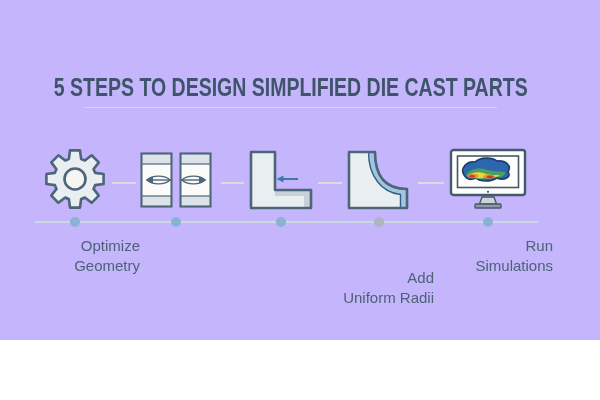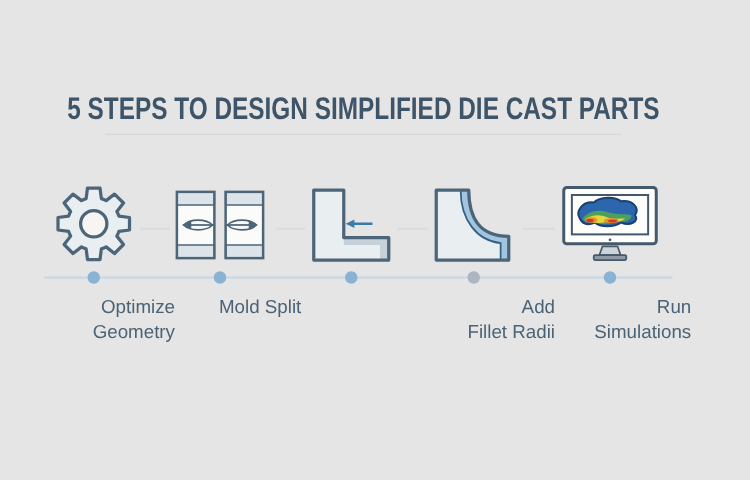--- a/index.html
+++ b/index.html
@@ -1,18 +1,18 @@
 <!DOCTYPE html>
 <html><head>
 <meta charset="utf-8">
 <style>
   html,body{margin:0;padding:0;}
   .canvas{
-    position:relative;width:600px;height:384px;overflow:hidden;
-    background:#e5e5e5;
+    position:relative;width:600px;height:340px;overflow:hidden;
+    background:#c4b5fd;
     font-family:"Liberation Sans", sans-serif;
   }
   .title-wrap{
     position:absolute;left:84px;top:70px;width:413px;height:34px;
     display:flex;align-items:center;justify-content:center;
   }
   .title{
     display:inline-block;white-space:nowrap;
     font-size:25px;font-weight:bold;color:#3e5468;
     transform:scaleX(0.78);transform-origin:center;
@@ -36,21 +36,21 @@
   .dot{
     position:absolute;top:217px;width:10px;height:10px;border-radius:50%;
     background:#8ab3d3;
   }
   .dot.muted{background:#abb6c0;}
   .d1{left:70px;} .d2{left:171px;} .d3{left:276px;} .d4{left:374px;} .d5{left:483px;}
   .step-label{
     position:absolute;top:236px;width:130px;text-align:right;
     font-size:15px;line-height:20px;color:#4c6376;
   }
-  .l1{left:10px;} .l2{left:111px;} .l3{left:216px;} .l4{left:314px;} .l5{left:423px;}
+  .l1{left:10px;} .l2{left:111px;} .l3{left:216px;} .l4{left:304px;margin-top:32px;} .l5{left:423px;}
 </style>
 </head>
 <body>
 
 <div class="canvas">
 
   <div class="title-wrap">
     <span class="title">5 STEPS TO DESIGN SIMPLIFIED DIE CAST PARTS</span>
   </div>
   <div class="title-underline"></div>
@@ -126,24 +126,23 @@
   <div class="dot d2"></div>
   <div class="dot d3"></div>
   <div class="dot muted d4"></div>
   <div class="dot d5"></div>
 
   <div class="step-label l1">
     <div>Optimize</div>
     <div>Geometry</div>
   </div>
   <div class="step-label l2">
-    <div>Mold Split</div>
   </div>
   <div class="step-label l4">
     <div>Add</div>
-    <div>Fillet Radii</div>
+    <div>Uniform Radii</div>
   </div>
   <div class="step-label l5">
     <div>Run</div>
     <div>Simulations</div>
   </div>
 
 </div>
 
 </body></html>

